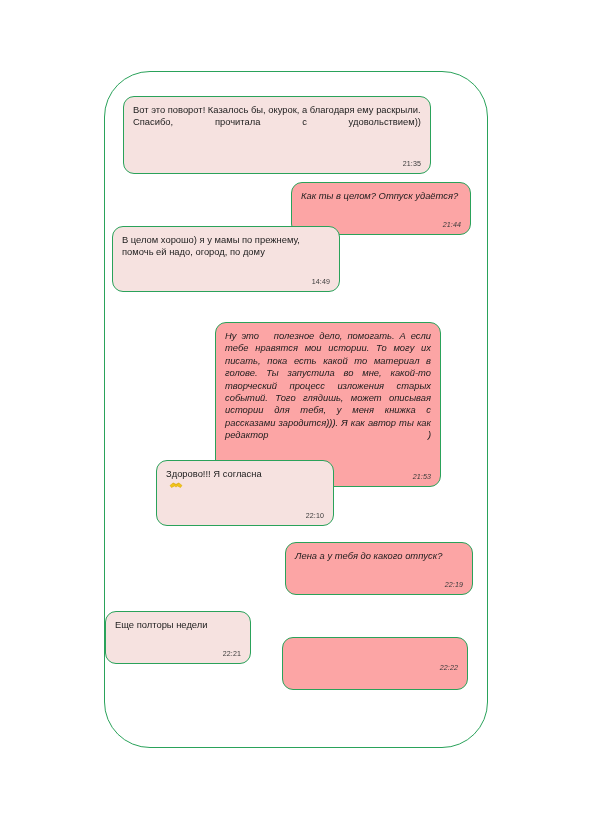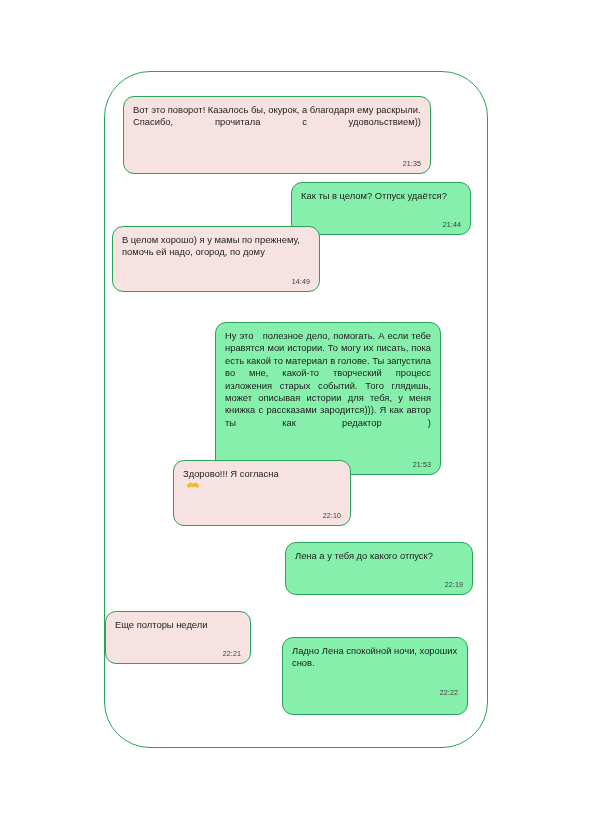--- a/index.html
+++ b/index.html
@@ -58,21 +58,22 @@
     font-size: 9.4px;
     line-height: 12.4px;
     color: #1c1c1c;
     position: relative;
     width: 100%;
   }
   .bubble.incoming {
     background: #f6e2e0;
   }
   .bubble.outgoing {
-    background: #86efac;
+    background: #fca5a5;
+    font-style: italic;
   }
 
   .bubble-text {
     display: block;
     white-space: pre-wrap;
     word-wrap: break-word;
   }
   .bubble.justify .bubble-text {
     text-align: justify;
   }
@@ -118,35 +119,35 @@
         </div>
       </div>
 
       <div class="msg-row right" style="left:186px; top:110px; width:180px;">
         <div class="bubble outgoing">
           <span class="bubble-text">Как ты в целом? Отпуск удаётся?</span>
           <span class="timestamp">21:44</span>
         </div>
       </div>
 
-      <div class="msg-row left" style="left:7px; top:154px; width:208px;">
+      <div class="msg-row left" style="left:7px; top:154px; width:228px;">
         <div class="bubble incoming">
           <span class="bubble-text">В целом хорошо) я у мамы по прежнему, помочь ей надо, огород, по дому</span>
           <span class="timestamp">14:49</span>
         </div>
       </div>
 
       <div class="msg-row right" style="left:110px; top:250px; width:226px;align-items:center;">
         <div class="bubble outgoing justify">
           <span class="bubble-text">Ну это   полезное дело, помогать. А если тебе нравятся мои истории. То могу их писать, пока есть какой то материал в голове. Ты запустила во мне, какой-то творческий процесс изложения старых событий. Того глядишь, может описывая истории для тебя, у меня книжка с рассказами зародится))). Я как автор ты как редактор )</span>
           <span class="timestamp">21:53</span>
         </div>
       </div>
 
-      <div class="msg-row left" style="left:20px; top:388px; width:178px;padding-left:48px;">
+      <div class="msg-row left" style="left:3px; top:388px; width:178px;padding-left:48px;">
         <div class="bubble incoming">
           <span class="bubble-text">Здорово!!! Я согласна</span><span class="handshake-icon">
             <svg viewBox="0 0 28 20" width="14" height="10" xmlns="http://www.w3.org/2000/svg">
               <path d="M2 11 L8 6 L14 9 L20 6 L26 11 L23 15 L17 12 L14 14 L11 12 L5 15 Z" fill="#f0c419" stroke="#d9a400" stroke-width="1" stroke-linejoin="round"></path>
               <path d="M8 6 L14 9 L20 6" fill="none" stroke="#d9a400" stroke-width="1"></path>
             </svg>
           </span>
           <span class="timestamp">22:10</span>
         </div>
       </div>
@@ -160,20 +161,19 @@
 
       <div class="msg-row left" style="left:0px; top:539px; width:146px;">
         <div class="bubble incoming">
           <span class="bubble-text">Еще полторы недели</span>
           <span class="timestamp">22:21</span>
         </div>
       </div>
 
       <div class="msg-row right" style="left:177px; top:565px; width:186px;">
         <div class="bubble outgoing" style="padding-bottom:16px;">
-          <span class="bubble-text">Ладно Лена спокойной ночи, хороших снов.</span>
           <span class="timestamp" style="">22:22</span>
         </div>
       </div>
 
     </div>
   </div>
 </div>
 
 </body></html>

